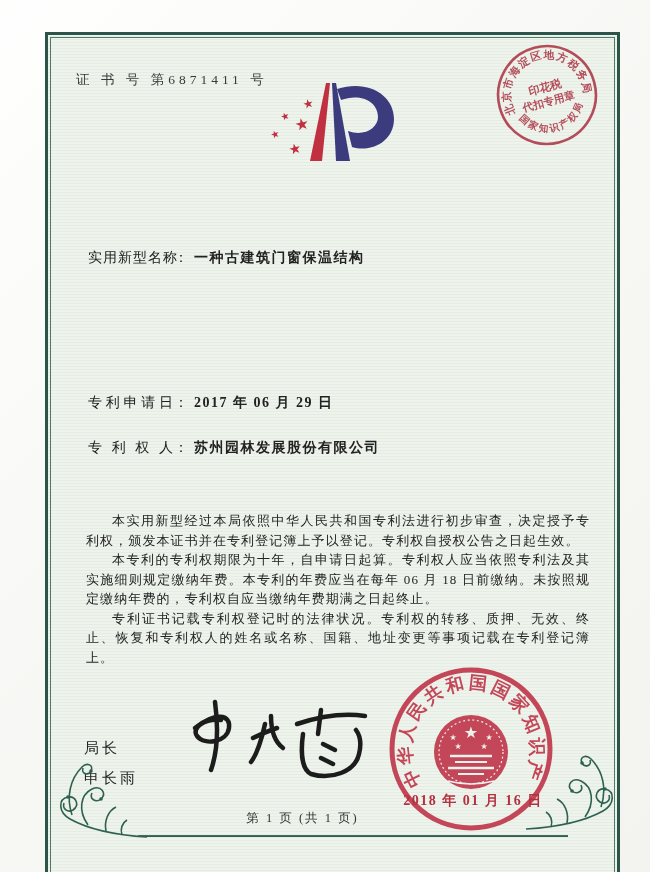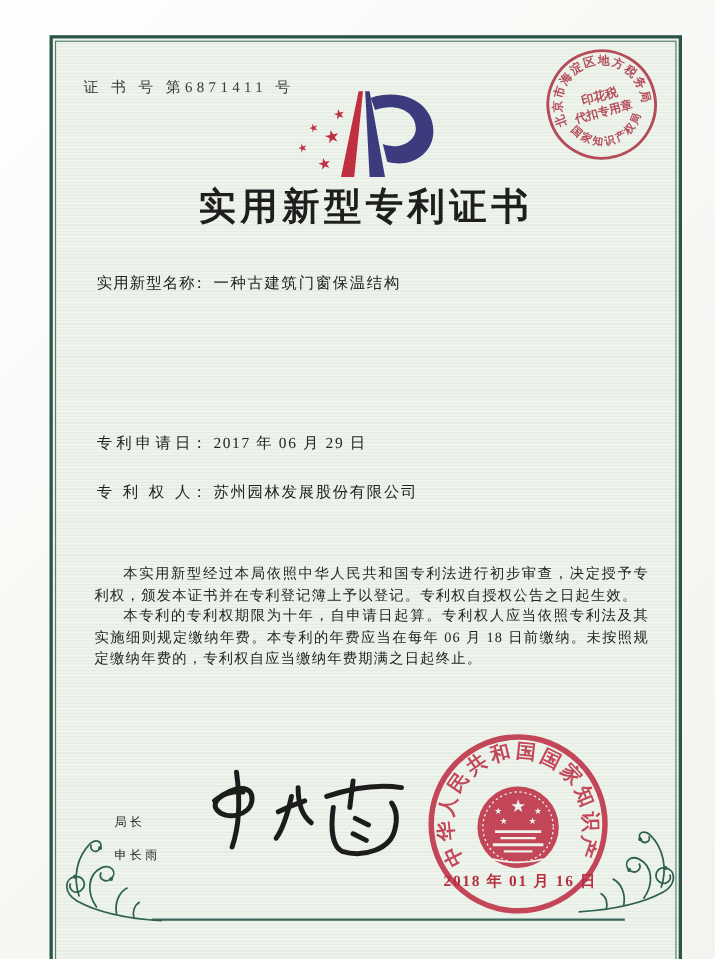--- a/index.html
+++ b/index.html
@@ -18,25 +18,25 @@
   }
   .frame::before{content:"";position:absolute;inset:2px;border:1px solid #4d7a6b;pointer-events:none;}
   .cert-no{position:absolute;left:28px;top:36px;font-size:13.5px;letter-spacing:4px;color:#3a3a3a;}
   .logo{position:absolute;left:212px;top:44px;width:162px;height:92px;}
   .tax-stamp{position:absolute;left:443px;top:4px;width:112px;height:112px;transform:rotate(-15deg);opacity:.88;}
   .title{position:absolute;left:0;top:130px;width:100%;text-align:center;
     font-size:34px;font-weight:bold;letter-spacing:4px;color:#1e1e1e;}
   .field-row{position:absolute;left:40px;font-size:14px;letter-spacing:1px;white-space:nowrap;color:#222;}
   .flabel{display:inline-block;width:86px;text-align:justify;text-align-last:justify;}
   .fcolon{display:inline-block;}
-  .fvalue{margin-left:5px;letter-spacing:1.5px;}
+  .fvalue{margin-left:5px;letter-spacing:1.5px;font-weight:bold;}
   .paras{position:absolute;left:38px;top:476px;width:504px;font-size:13px;line-height:19.5px;
     text-align:justify;letter-spacing:1.1px;color:#242424;font-family:Liberation Serif, serif;}
   .paras p{margin:0;text-indent:2em;}
-  .director{position:absolute;left:56px;top:698px;font-size:11px;letter-spacing:3px;color:#1f1f1f;line-height:30px;}
+  .director{position:absolute;left:36px;top:698px;font-size:15px;letter-spacing:3px;color:#1f1f1f;line-height:30px;}
   .signature{position:absolute;left:125px;top:655px;width:210px;height:115px;}
   .office-seal{position:absolute;left:338px;top:629px;width:170px;height:170px;opacity:.92;}
   .seal-date{position:absolute;left:330px;top:757px;width:190px;text-align:center;
     font-size:14px;font-weight:bold;letter-spacing:1.5px;color:#b5303f;}
   .flourish{position:absolute;width:95px;height:100px;}
   .flourish.left{left:6px;top:710px;}
   .flourish.right{left:476px;top:702px;transform:scaleX(-1);}
   .bottom-rule{position:absolute;left:90px;top:800px;width:430px;height:2px;
     background:linear-gradient(#47776a,#2c5449);}
   .footer{position:absolute;left:0;top:775px;width:100%;text-align:center;
@@ -70,35 +70,35 @@
     <text font-size="10.5" fill="#ad3646" font-weight="bold">
       <textPath href="#taxTop" startOffset="0" textLength="130">北京市海淀区地方税务局</textPath>
     </text>
     <text font-size="9.5" fill="#ad3646" font-weight="bold">
       <textPath href="#taxBottom" startOffset="0" textLength="78">国家知识产权局</textPath>
     </text>
     <text x="55" y="51" font-size="11" fill="#ad3646" font-weight="bold" text-anchor="middle">印花税</text>
     <text x="55" y="65" font-size="10.5" fill="#ad3646" font-weight="bold" text-anchor="middle">代扣专用章</text>
   </svg>
 
-  <div class="title">实用新型专利证书</div>
 
   <div class="field-row" style="top:214px">
     <span class="flabel">实用新型名称</span><span class="fcolon">：</span><span class="fvalue">一种古建筑门窗保温结构</span>
   </div>
   <div class="field-row" style="top:359px">
     <span class="flabel">专利申请日</span><span class="fcolon">：</span><span class="fvalue">2017 年 06 月 29 日</span>
   </div>
   <div class="field-row" style="top:404px">
     <span class="flabel">专利权人</span><span class="fcolon">：</span><span class="fvalue">苏州园林发展股份有限公司</span>
   </div>
 
   <div class="paras">
     <p>本实用新型经过本局依照中华人民共和国专利法进行初步审查，决定授予专利权，颁发本证书并在专利登记簿上予以登记。专利权自授权公告之日起生效。</p>
     <p>本专利的专利权期限为十年，自申请日起算。专利权人应当依照专利法及其实施细则规定缴纳年费。本专利的年费应当在每年 06 月 18 日前缴纳。未按照规定缴纳年费的，专利权自应当缴纳年费期满之日起终止。</p>
+    <p>专利证书记载专利权登记时的法律状况。专利权的转移、质押、无效、终止、恢复和专利权人的姓名或名称、国籍、地址变更等事项记载在专利登记簿上。</p>
   </div>
 
   <div class="director">
     <div>局长</div>
     <div>申长雨</div>
   </div>
 
   <svg class="signature" viewBox="0 0 210 115" aria-label="申长雨">
     <g fill="none" stroke="#1c1c1c" stroke-width="4.5" stroke-linecap="round">
       <path d="M22,38 C42,22 58,24 56,38 C54,52 32,56 24,46 C18,38 32,28 48,30"></path>
@@ -159,14 +159,15 @@
       <path d="M18,70 C12,52 16,34 28,22 C33,17 40,20 37,26 C34,31 27,29 29,23"></path>
       <path d="M52,86 C50,76 54,66 62,62"></path>
       <path d="M68,90 C66,84 68,78 73,75"></path>
     </g>
     <circle cx="14" cy="52" r="1.8" fill="#2e6152"></circle>
     <circle cx="47" cy="54" r="1.8" fill="#2e6152"></circle>
     <circle cx="37" cy="26" r="1.8" fill="#2e6152"></circle>
   </svg>
   <div class="bottom-rule"></div>
 
+  <div class="footer">第 1 页 (共 1 页)</div>
 
 </div>
 
 </body></html>

